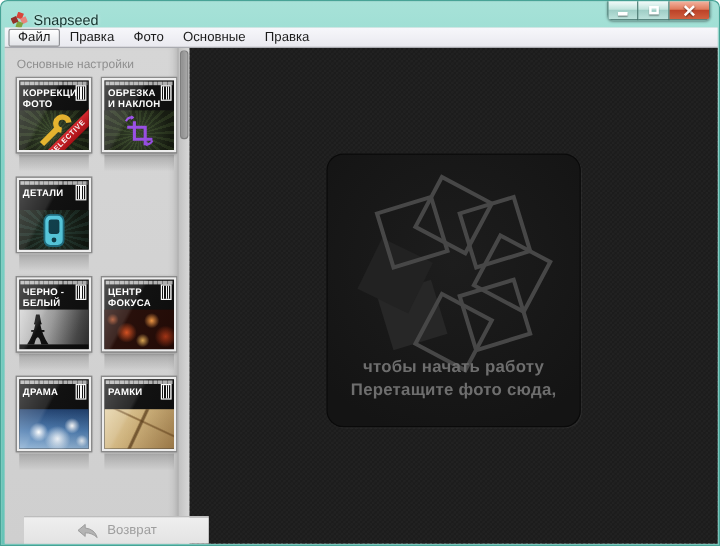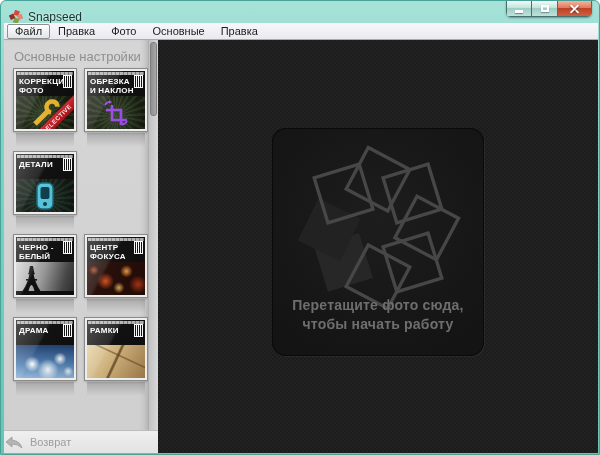--- a/index.html
+++ b/index.html
@@ -36,21 +36,21 @@
   .menu-item{padding:1px 8px 2px;cursor:default;}
   .menu-item.active{border:1px solid #8e9094;border-radius:2px;padding:0 7px 1px;
     background:linear-gradient(180deg,#ffffff,#e2e4e8);}
 
   .content{position:absolute;left:0;top:17px;width:594px;height:413px;}
 
   
   .sidebar{position:absolute;left:0;top:0;width:144px;height:413px;
     background:linear-gradient(180deg,#d6d6d6,#cfcfcf);overflow:hidden;
     box-shadow:inset -6px 0 8px -6px rgba(0,0,0,.25);}
-  .section-title{margin:9px 0 5px 10px;font-size:13px;color:#8f8f8f;}
+  .section-title{margin:9px 0 5px 10px;font-size:10px;color:#8f8f8f;}
   .section-title.s2{margin-top:30px;}
   .tile-row{display:flex;gap:9px;padding-left:10px;margin-bottom:5px;}
   .tile{width:62px;cursor:pointer;}
   .tile-frame{position:relative;width:62px;height:62px;box-sizing:border-box;
     border:2px solid #ededed;background:#0d0d0d;overflow:hidden;
     box-shadow:0 0 0 1px #8a8a8a,0 1px 3px rgba(0,0,0,.45);}
   .tile-frame:after{content:"";position:absolute;inset:0;pointer-events:none;
     background:linear-gradient(118deg,rgba(255,255,255,.28) 0%,rgba(255,255,255,.12) 38%,rgba(255,255,255,.02) 42%,rgba(0,0,0,.08) 100%);}
   .masthead{height:3px;margin:1px;background:repeating-linear-gradient(90deg,#cfcfcf 0 3px,#8a8a8a 3px 4px);opacity:.85;}
   .barcode{position:absolute;top:4px;right:2px;width:7px;height:11px;border:1px solid #fff;
@@ -81,23 +81,23 @@
     linear-gradient(115deg,rgba(0,0,0,0) 46%,rgba(90,60,25,.75) 48%,rgba(90,60,25,.75) 50%,rgba(0,0,0,0) 52%),
     linear-gradient(25deg,rgba(0,0,0,0) 60%,rgba(105,70,30,.6) 62%,rgba(105,70,30,.6) 63%,rgba(0,0,0,0) 65%),
     linear-gradient(125deg,#e4d1a4 0%,#cdb079 45%,#a5804c 100%);}
   .ribbon{position:absolute;right:-20px;bottom:5px;width:74px;transform:rotate(-45deg);
     background:linear-gradient(180deg,#de2a30,#b01016);color:#fff;font-size:6px;font-weight:bold;
     text-align:center;letter-spacing:.6px;padding:2px 0;box-shadow:0 0 3px rgba(0,0,0,.6);}
   .tile-reflection{width:58px;height:14px;margin:2px auto 0;
     background:linear-gradient(180deg,rgba(95,95,95,.35),rgba(95,95,95,0));}
 
   
-  .backbar{position:absolute;left:0;bottom:0;width:154px;height:22px;z-index:5;
+  .backbar{position:absolute;left:16px;bottom:0;width:154px;height:22px;z-index:5;
     border-top:1px solid #bdbdbd;background:linear-gradient(180deg,#efefef,#e3e3e3);
-    display:flex;align-items:center;justify-content:flex-start;}
+    display:flex;align-items:center;justify-content:center;}
   .back-btn{display:flex;align-items:center;gap:6px;color:#9e9e9e;font-size:11px;}
 
   
   .scrollbar{position:absolute;left:144px;top:0;width:10px;height:413px;
     background:linear-gradient(90deg,#c2c2c2,#d8d8d8);border-left:1px solid #aeaeae;box-sizing:border-box;}
   .scroll-thumb{position:absolute;left:1px;top:2px;width:7px;height:74px;border-radius:3px;
     background:linear-gradient(90deg,#8f8f8f,#a8a8a8);border:1px solid #7e7e7e;box-sizing:border-box;}
 
   
   .main{position:absolute;left:154px;top:0;width:440px;height:413px;background-color:#1c1c1c;
@@ -301,21 +301,21 @@
                 </g>
               <g transform="rotate(180 100 100)">
                   <rect x="72" y="14" width="56" height="56" transform="rotate(28 100 42)"></rect>
                 </g>
               <g transform="rotate(315 100 100)">
                   <rect x="72" y="14" width="56" height="56" transform="rotate(28 100 42)"></rect>
                 </g>
             </g>
           </svg>
           <div class="drop-text">
+            <div>чтобы начать работу</div>
             <div>Перетащите фото сюда,</div>
-            <div>чтобы начать работу</div>
           </div>
         </div>
       </div>
 
     </div>
   </div>
 </div>
 
 </body></html>

